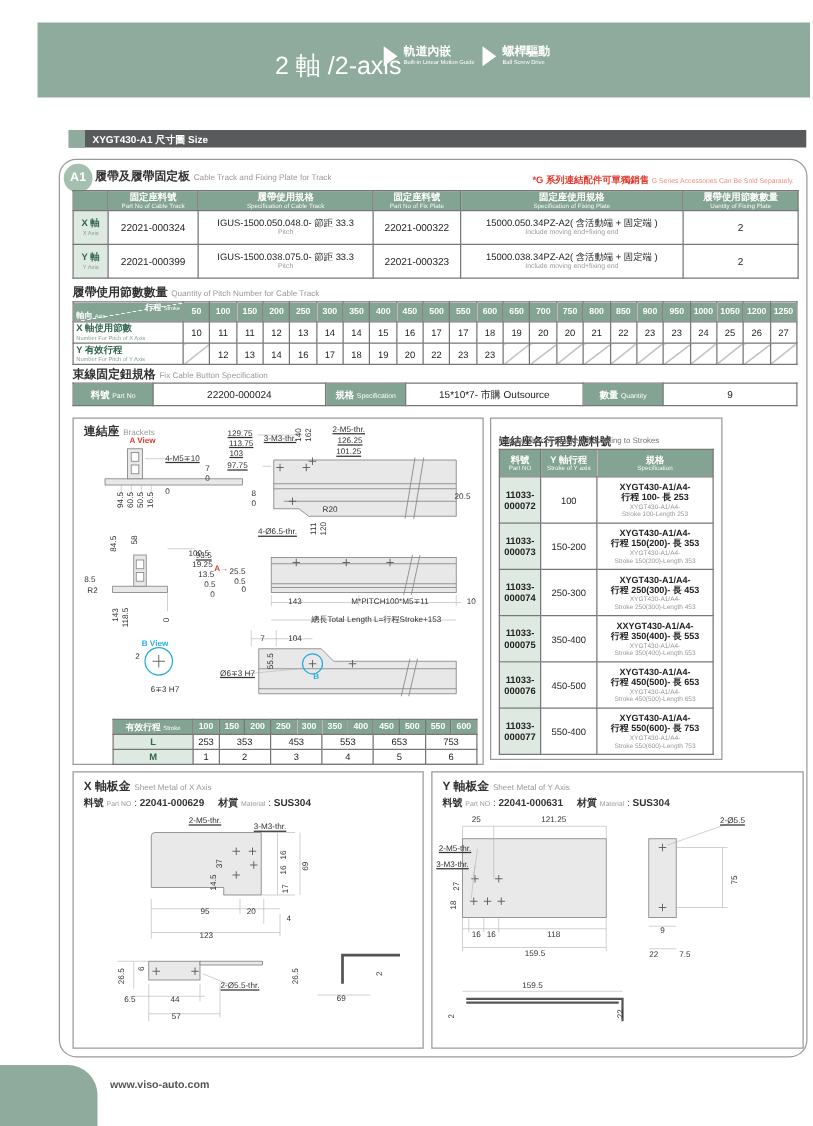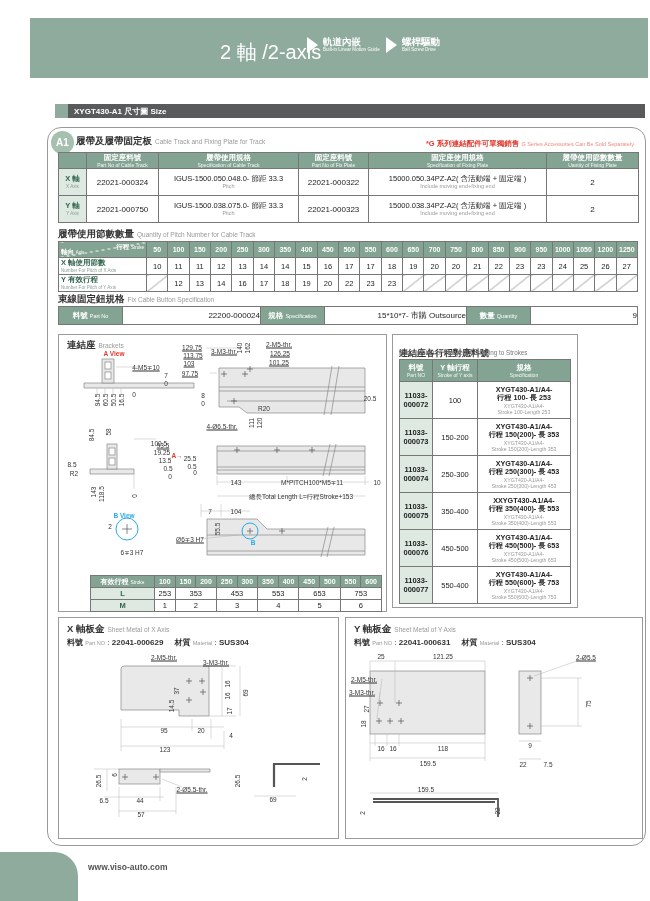--- a/index.html
+++ b/index.html
@@ -46,21 +46,21 @@
   .t2 td.diag{background:linear-gradient(to bottom right,#fff 47.5%,#9a9a9a 49.5%,#9a9a9a 50.5%,#fff 52.5%);}
   .corner{position:relative;background:linear-gradient(to bottom right,#84a493 49%,#fff 49.4%,#fff 50.6%,#84a493 51%);}
   .corner span{position:absolute;font-size:6.5px;line-height:7px;white-space:nowrap;}
   .corner .c-top{right:2px;top:1px;}
   .corner .c-bot{left:2px;bottom:1px;}
   .corner i{font-style:normal;font-size:4.5px;font-weight:normal;}
   
   .t3{left:10px;top:178px;width:580px;}
   .t3 th{font-size:7.5px;height:17px;}
   .t3 th i{font-style:normal;font-weight:normal;font-size:5.5px;}
-  .t3 td{font-size:8px;text-align:right;}
+  .t3 td{font-size:8px;}
   
   .panel{border:1px solid #9a9a9a;box-sizing:border-box;background:#fff;}
   .brackets-box{left:10px;top:206px;width:329px;height:278px;}
   .bparts-box{left:344px;top:206px;width:186px;height:274px;}
   .sheetx-box{left:10px;top:489px;width:281px;height:222px;}
   .sheety-box{left:297px;top:489px;width:298px;height:222px;}
   
   .t4{left:6px;top:24px;width:171px;}
   .t4 th{font-size:7px;height:21px;}
   .t4 td{height:36px;font-size:7.5px;}
@@ -169,21 +169,21 @@
           <td class="spec">IGUS-1500.050.048.0- 節距 33.3<i>Pitch</i></td>
           <td>22021-000322</td>
           <td class="spec">15000.050.34PZ-A2( 含活動端 + 固定端 )<i>Include moving end+fixing end</i></td>
           <td>2</td>
         </tr>
         <tr>
           <td class="lab-cell">
             <b>Y 軸</b>
             <i>Y Axis</i>
           </td>
-          <td>22021-000750</td>
+          <td>22021-000399</td>
           <td class="spec">IGUS-1500.038.075.0- 節距 33.3<i>Pitch</i></td>
           <td>22021-000323</td>
           <td class="spec">15000.038.34PZ-A2( 含活動端 + 固定端 )<i>Include moving end+fixing end</i></td>
           <td>2</td>
         </tr>
       </tbody>
   </table>
 
   <div class="abs sec-title" style="left:10px;top:100px;">
     <span>履帶使用節數數量</span><i>Quantity of Pitch Number for Cable Track</i>

